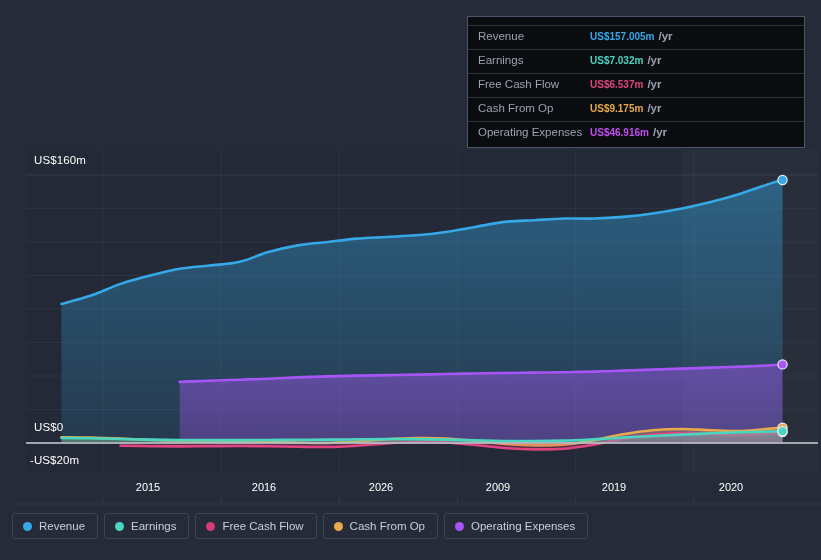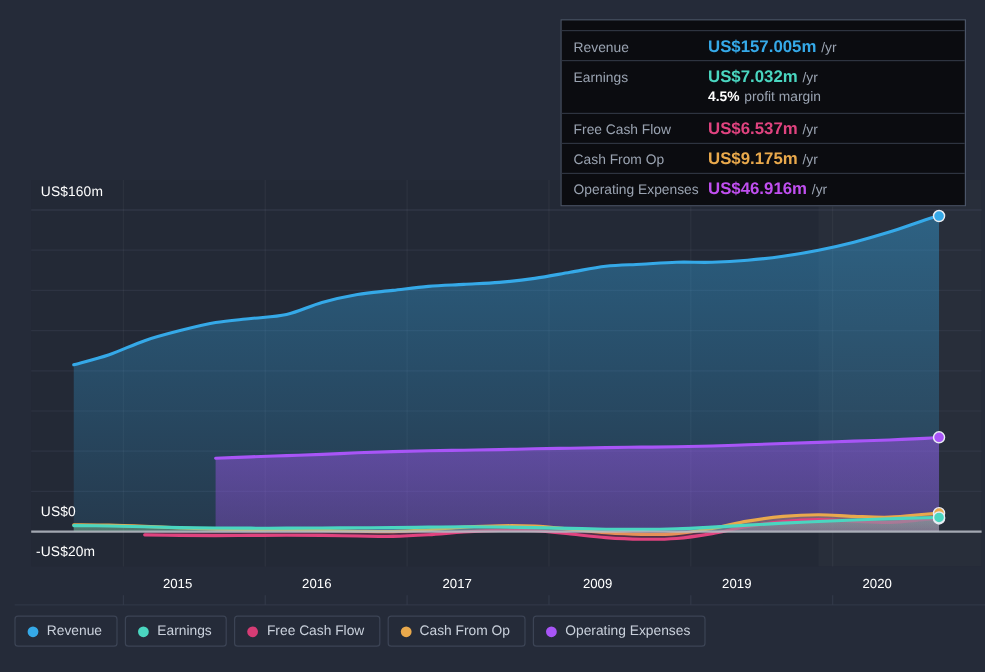--- a/index.html
+++ b/index.html
@@ -79,25 +79,25 @@
   }
   .tt-row.no-rule { border-top: none; padding-top: 0; }
   .tt-key {
     width: 112px;
     flex: 0 0 112px;
     color: #9aa3b1;
     font-size: 11.5px;
   }
   .tt-val {
     font-weight: bold;
-    font-size: 14px;
+    font-size: 10px;
   }
   .tt-unit {
     color: #9aa3b1;
-    font-weight: normal;
+    font-weight: bold;
     margin-left: 4px;
     font-size: 11.5px;
   }
   .tt-sub-val { color: #ffffff; font-weight: bold; font-size: 11.5px; }
   .tt-sub-text { color: #9aa3b1; margin-left: 4px; font-size: 11.5px; }
 
   
   #legend {
     position: absolute;
     left: 12px;
@@ -193,45 +193,40 @@
       <circle cx="770.5373134328414" cy="432.050525" r="4.6" fill="#e0437f" stroke="#e8ecf2" stroke-width="1.2"></circle>
       <circle cx="770.5373134328414" cy="431.2214" r="4.6" fill="#4ad6c0" stroke="#e8ecf2" stroke-width="1.2"></circle>
     </svg>
 
   <div class="axis-label ylabel-top">US$160m</div>
   <div class="axis-label ylabel-zero">US$0</div>
   <div class="axis-label ylabel-neg">-US$20m</div>
 
   <div class="xlabel" style="left:136px">2015</div>
   <div class="xlabel" style="left:252px">2016</div>
-  <div class="xlabel" style="left:369px">2017</div>
+  <div class="xlabel" style="left:369px">2026</div>
   <div class="xlabel" style="left:486px">2009</div>
   <div class="xlabel" style="left:602px">2019</div>
   <div class="xlabel" style="left:719px">2020</div>
 </div>
 
 <div id="tooltip">
 
   <div class="tt-row">
     <span class="tt-key">Revenue</span>
     <span class="tt-val" style="color:#35a9e8">US$157.005m</span>
     <span class="tt-unit">/yr</span>
   </div>
 
   <div class="tt-row">
     <span class="tt-key">Earnings</span>
     <span class="tt-val" style="color:#4ad6c0">US$7.032m</span>
     <span class="tt-unit">/yr</span>
   </div>
 
-  <div class="tt-row no-rule">
-    <span class="tt-key"></span>
-    <span class="tt-sub-val">4.5%</span>
-    <span class="tt-sub-text">profit margin</span>
-  </div>
 
   <div class="tt-row">
     <span class="tt-key">Free Cash Flow</span>
     <span class="tt-val" style="color:#e0437f">US$6.537m</span>
     <span class="tt-unit">/yr</span>
   </div>
 
   <div class="tt-row">
     <span class="tt-key">Cash From Op</span>
     <span class="tt-val" style="color:#e9a94c">US$9.175m</span>

